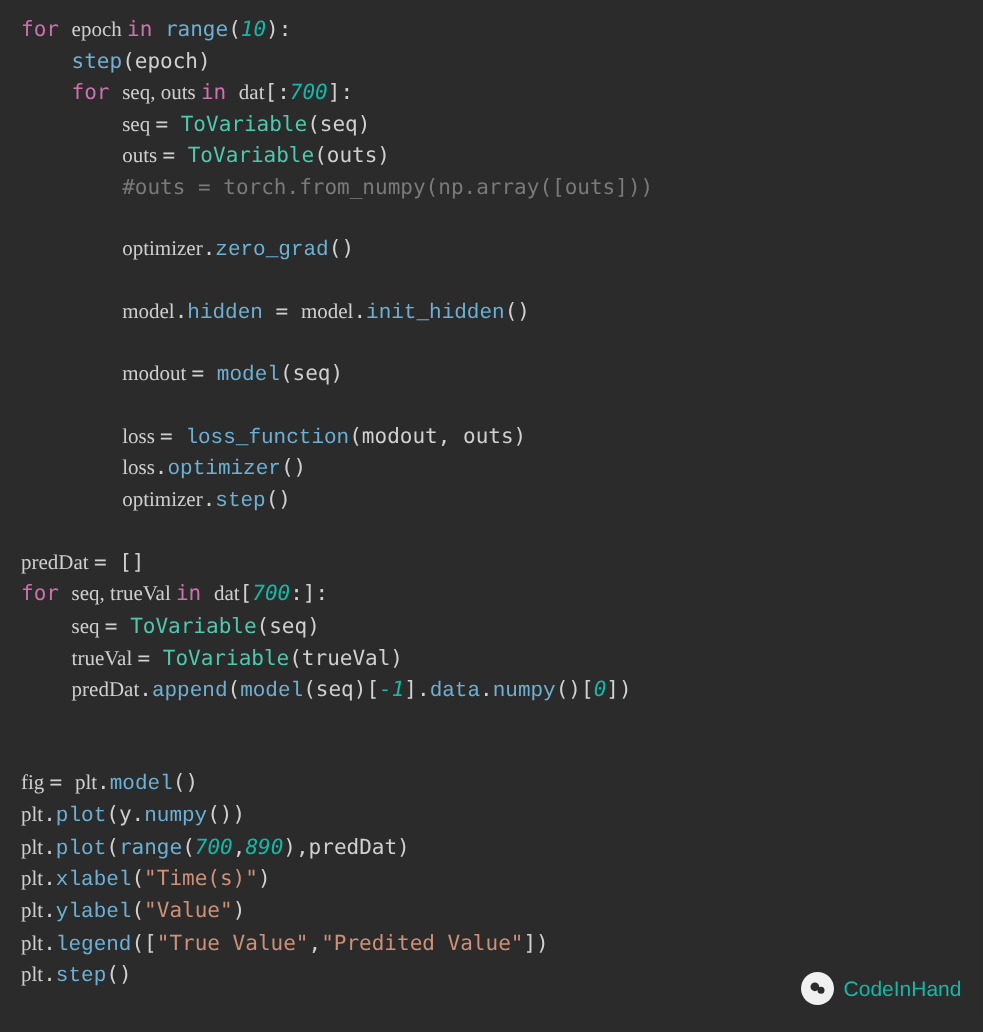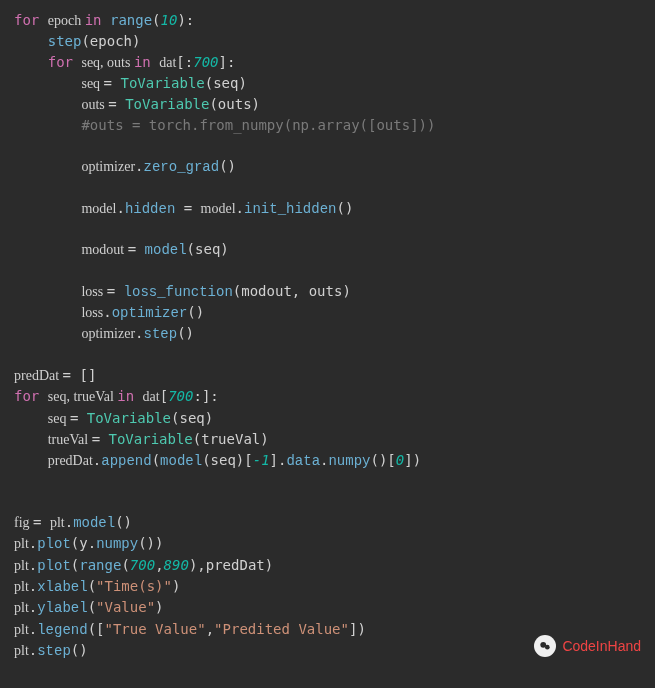--- a/index.html
+++ b/index.html
@@ -26,25 +26,25 @@
   .str  { color: #ce9178; }   
   .cmt  { color: #7a7a7a; margin-top: 34px; }   
   .pun  { color: #d0d0d0; }   
   .op   { color: #d0d0d0; }   
   .builtin { color: #6cb1d4; }
   .def  { color: #4ec9b0; margin-top: 34px; }   
 
   .watermark {
     position: absolute;
     right: 14px;
-    bottom: 31px;
+    bottom: 18px;
     display: flex;
     align-items: center;
     gap: 6px;
-    color: #ef4444;
+    color: #14b8a6;
     font-family: sans-serif;
     font-size: 14px;
   }
   .watermark-icon {
     width: 22px;
     height: 22px;
     border-radius: 50%;
     background: #f0f0f0;
     display: flex;
     align-items: center;

